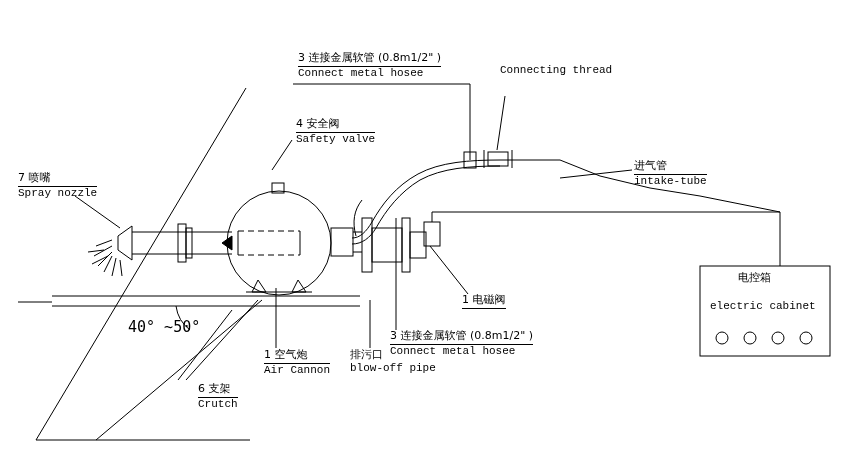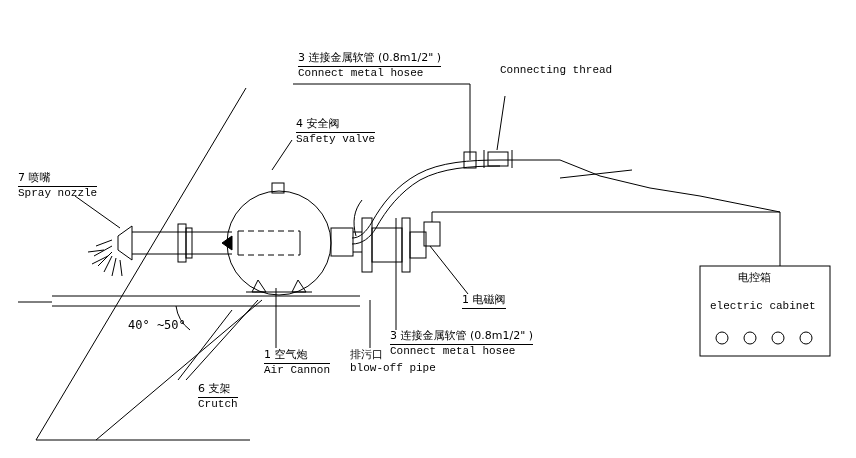--- a/index.html
+++ b/index.html
@@ -4,21 +4,21 @@
 <style>
   html,body{margin:0;padding:0;background:#ffffff;}
   body{width:856px;height:458px;position:relative;overflow:hidden;
        font-family:"DejaVu Sans Mono","Liberation Mono",monospace;color:#000;}
   #stage{position:absolute;left:0;top:0;width:856px;height:458px;}
   svg.layer{position:absolute;left:0;top:0;width:856px;height:458px;}
   .lbl{position:absolute;white-space:nowrap;line-height:1.15;}
   .lbl .cn{font-family:"DejaVu Sans","Liberation Sans",sans-serif;font-size:11px;display:block;}
   .lbl .en{font-family:Liberation Mono, monospace;font-size:11px;display:block;}
   .lbl.under .cn{border-bottom:1px solid #000;padding-bottom:1px;}
-  .plain{position:absolute;white-space:nowrap;font-size:12px;
+  .plain{position:absolute;white-space:nowrap;font-size:15px;
          font-family:"DejaVu Sans Mono","Liberation Mono",monospace;}
 </style>
 </head>
 <body>
 
 <div id="stage">
 
   <svg class="layer" viewBox="0 0 856 458">
     <g fill="none" stroke="#000" stroke-width="1" shape-rendering="geometricPrecision">
 
@@ -127,20 +127,24 @@
 
   <div class="lbl under" style="left:500px;top:64px;">
     <span class="en">Connecting thread</span>
   </div>
 
   <div class="lbl under" style="left:296px;top:118px;">
     <span class="cn">4  安全阀</span>
     <span class="en">Safety valve</span>
   </div>
 
+  <div class="lbl under" style="left:634px;top:160px;">
+    <span class="cn">进气管</span>
+    <span class="en">intake-tube</span>
+  </div>
 
   <div class="lbl under" style="left:18px;top:172px;">
     <span class="cn">7  喷嘴</span>
     <span class="en">Spray nozzle</span>
   </div>
 
 
   <div class="lbl under" style="left:462px;top:294px;">
     <span class="cn">1  电磁阀</span>
   </div>

